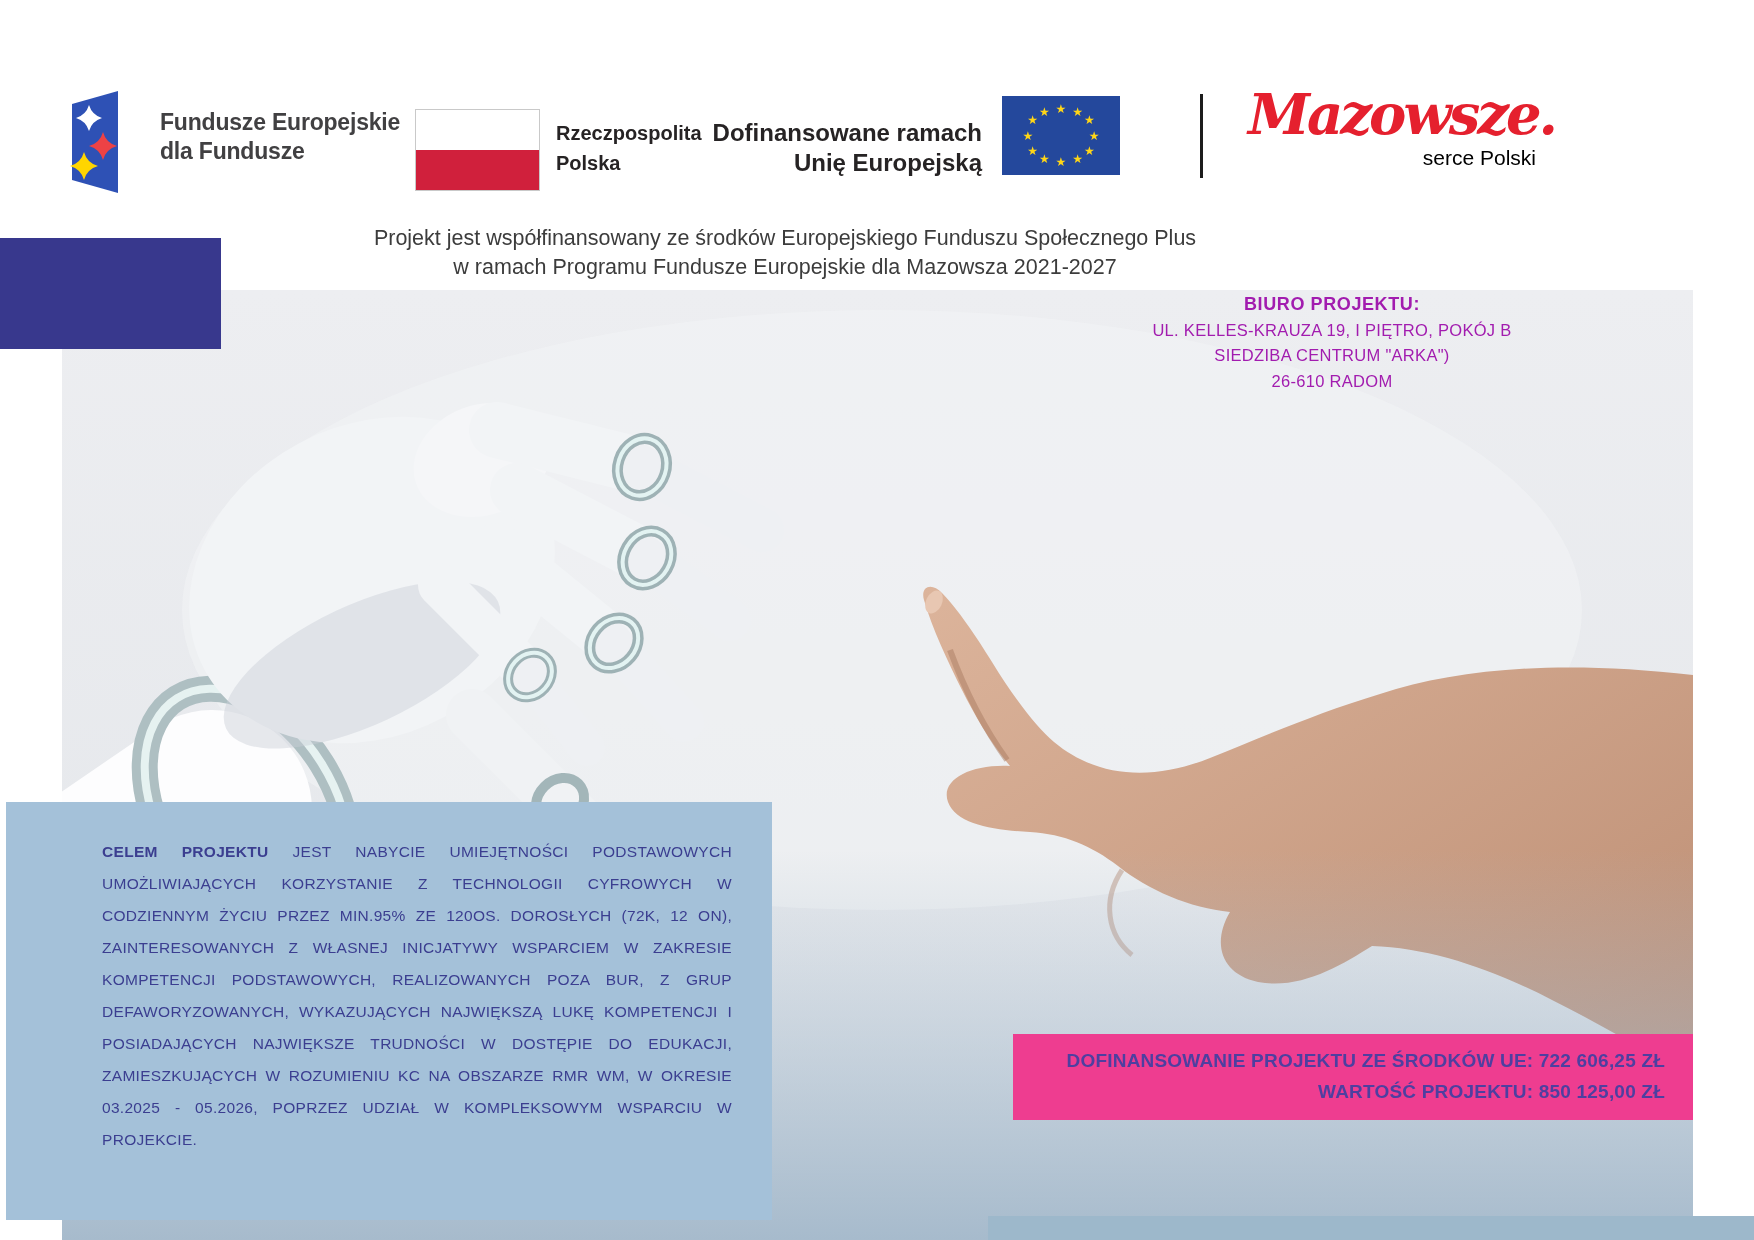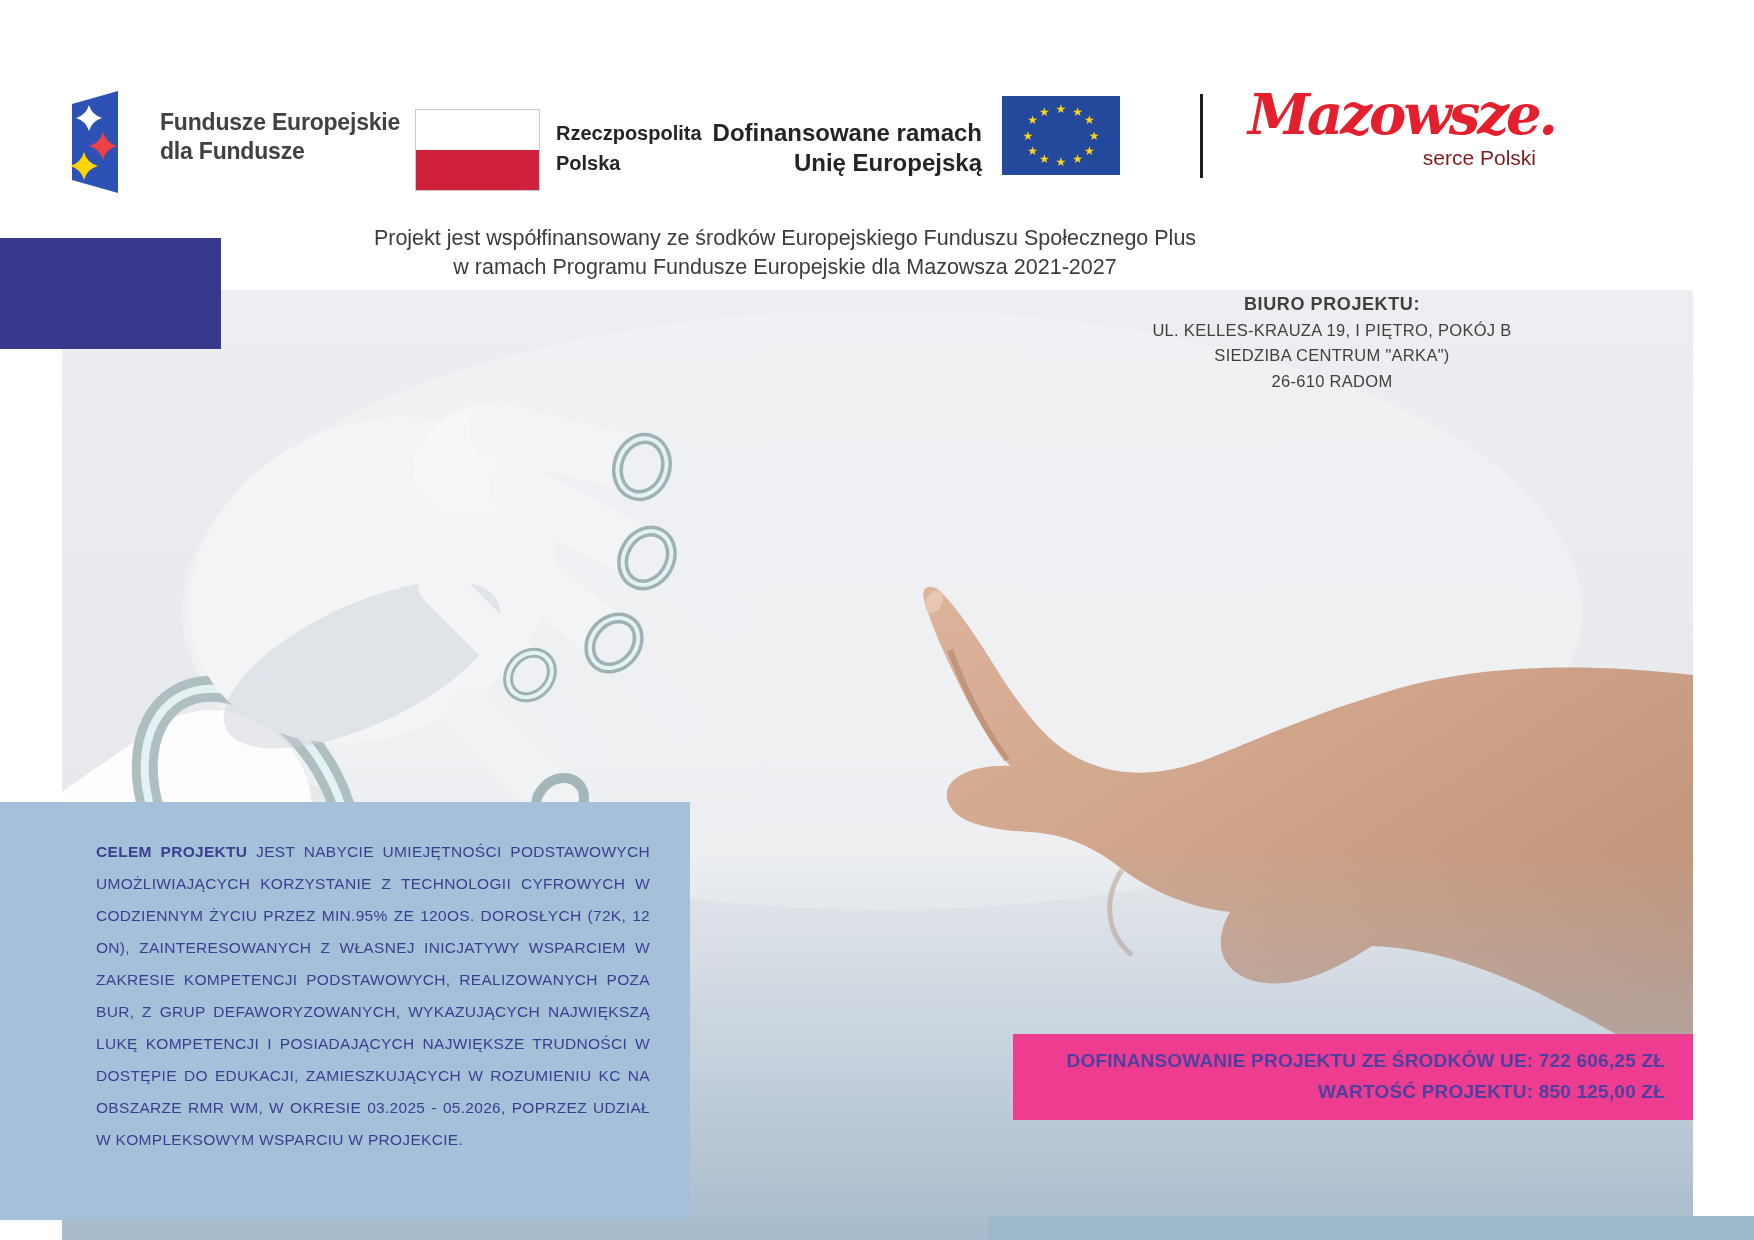--- a/index.html
+++ b/index.html
@@ -16,37 +16,37 @@
   .pl-text{position:absolute;left:556px;top:118px;font-size:20px;line-height:30px;
            font-weight:700;color:#262324;}
   .eu-text{position:absolute;left:690px;top:118px;width:292px;text-align:right;
            font-size:24px;line-height:30px;font-weight:700;color:#262324;}
   .eu-flag{position:absolute;left:1002px;top:96px;width:118px;height:79px;background:#24489c;}
   .eu-flag span{position:absolute;transform:translate(-50%,-50%);color:#ffd617;font-size:12px;line-height:12px;}
   .divider{position:absolute;left:1200px;top:94px;width:3px;height:84px;background:#1c1c1c;}
   .mazowsze{position:absolute;left:1248px;top:84px;width:292px;text-align:right;}
   .mazowsze .name{font-family:"DejaVu Serif", serif;font-style:italic;font-weight:700;
                   font-size:56px;line-height:60px;color:#e5202e;letter-spacing:-3px;white-space:nowrap;}
-  .mazowsze .tagline{font-size:21px;color:#7f1d1d;margin-top:2px;padding-right:4px;}
+  .mazowsze .tagline{font-size:21px;color:#000000;margin-top:2px;padding-right:4px;}
 
   
   .subtitle{position:absolute;left:15px;top:196px;width:1540px;text-align:center;
             font-size:21.5px;line-height:28.5px;color:#3c3c3c;margin-top:28px;}
 
   
   .indigo-rect{position:absolute;left:0;top:238px;width:221px;height:111px;background:#38388d;}
 
   .photo{position:absolute;left:62px;top:290px;width:1631px;height:950px;background:#e9ebee;}
   .photo svg{position:absolute;left:0;top:0;width:100%;height:100%;}
 
   .office{position:absolute;left:1100px;top:292px;width:464px;text-align:center;
-          color:#404040;font-size:16.5px;line-height:25.5px;letter-spacing:0.3px;}
+          color:#a21caf;font-size:16.5px;line-height:25.5px;letter-spacing:0.3px;}
   .office .title{font-weight:700;font-size:18px;letter-spacing:0.6px;}
 
-  .goal-box{position:absolute;left:0;top:802px;width:690px;height:418px;background:#a4c1d9;box-sizing:border-box;
+  .goal-box{position:absolute;left:6px;top:802px;width:766px;height:418px;background:#a4c1d9;box-sizing:border-box;
             padding:34px 40px 0 96px;}
   .goal-text{color:#3b3e90;font-size:15.5px;line-height:32px;letter-spacing:0.3px;
              text-align:justify;}
   .goal-text .lead{font-weight:700;}
 
   .funding-box{position:absolute;left:1013px;top:1034px;width:680px;height:86px;background:#ee3d90;
                box-sizing:border-box;padding:11px 28px 15px 10px;text-align:right;
                color:#4e3fa0;font-size:19px;line-height:31px;letter-spacing:0.2px;font-weight:700;}
 
   .bottom-band{position:absolute;left:988px;top:1216px;width:766px;height:24px;background:#9db8cb;}

